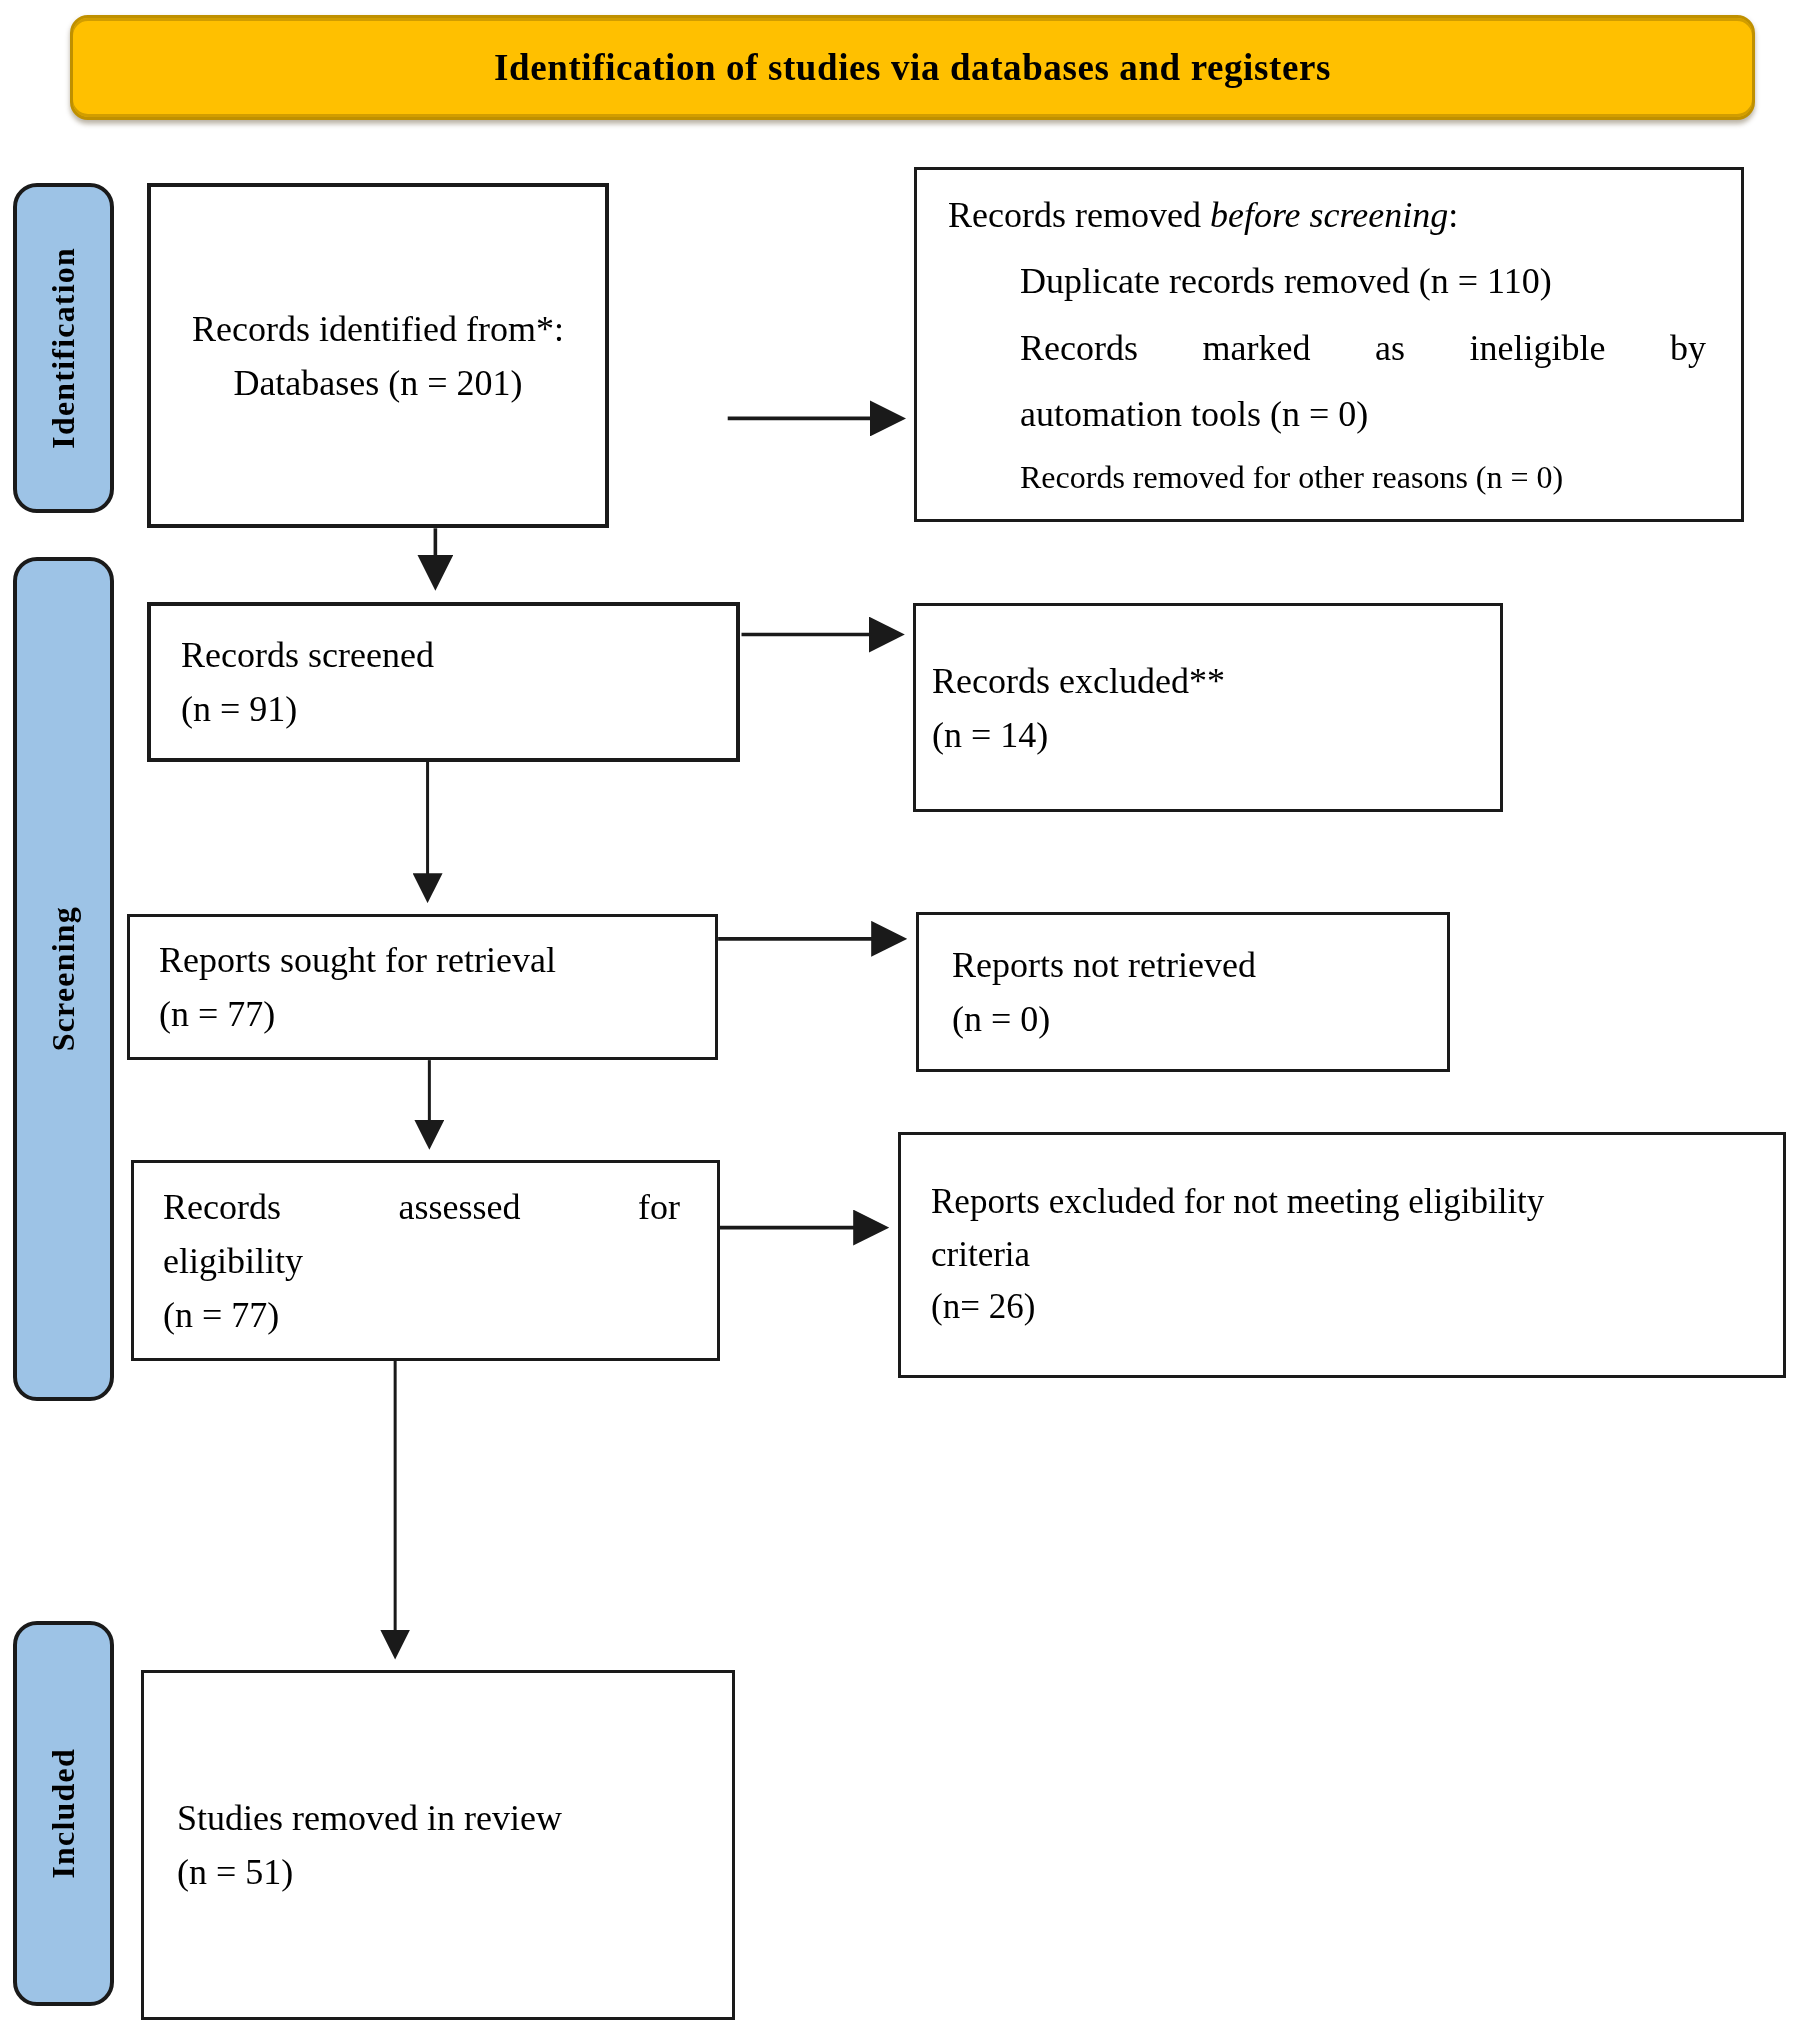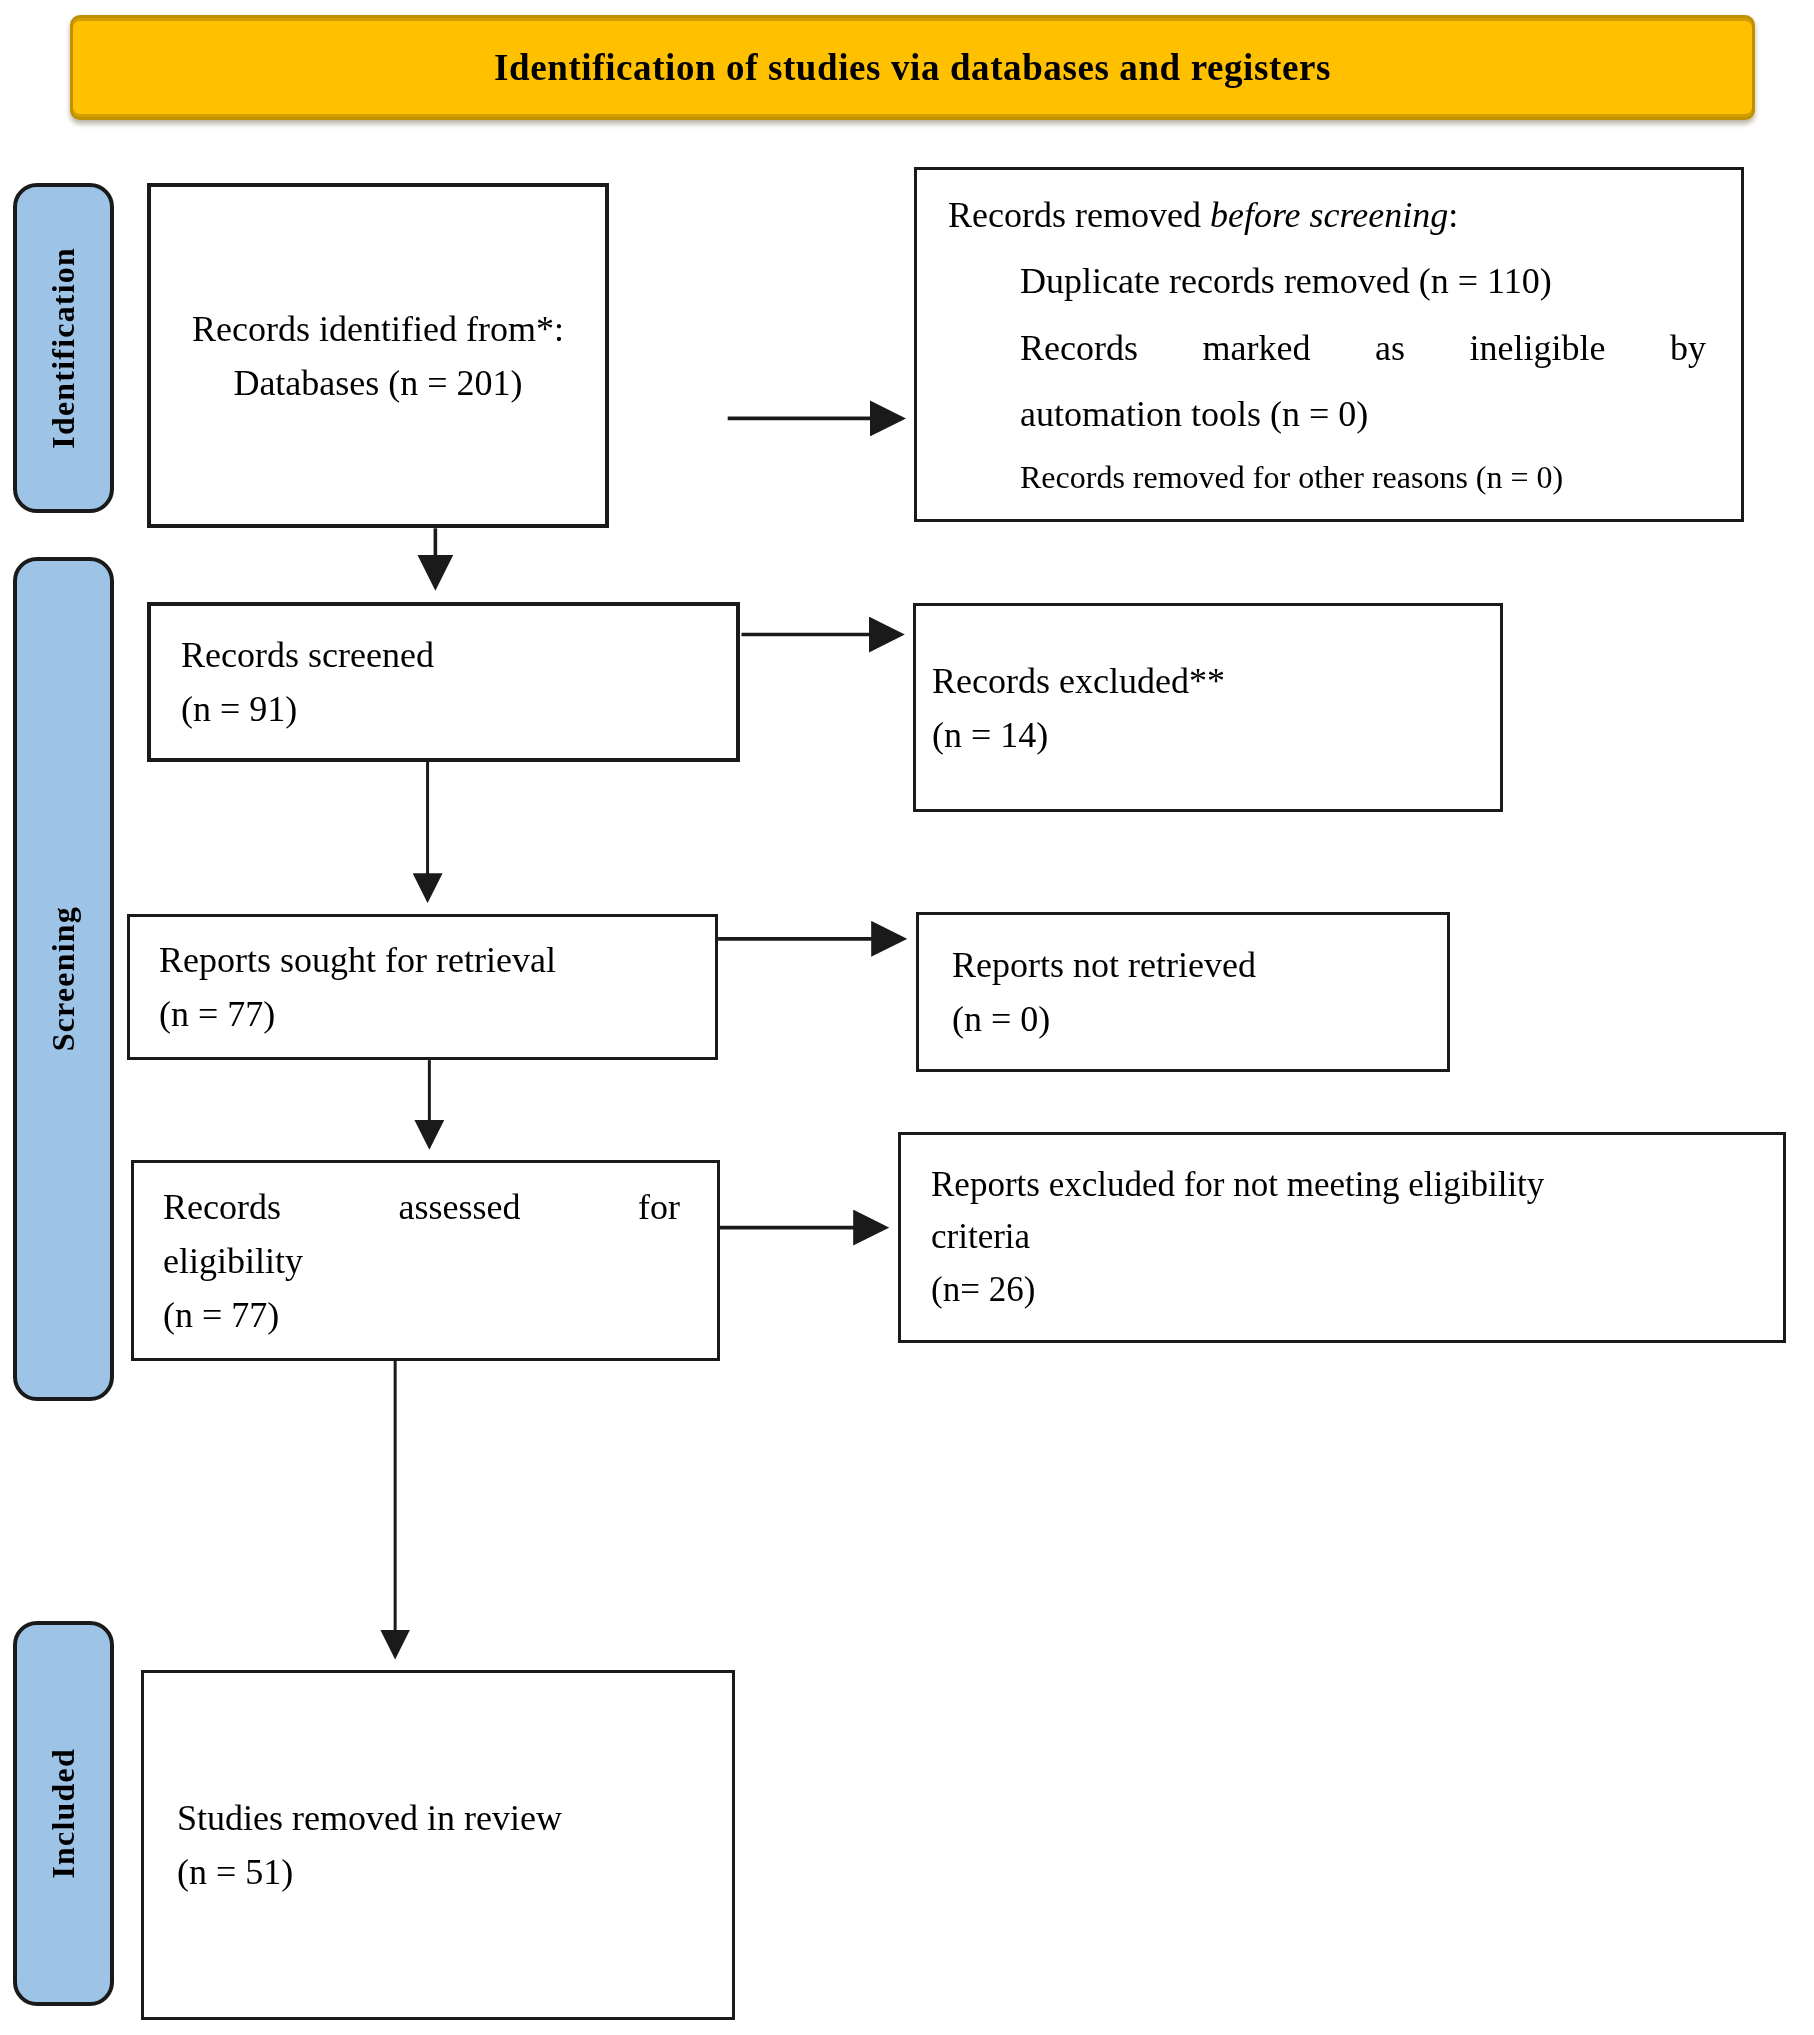--- a/index.html
+++ b/index.html
@@ -7,21 +7,21 @@
     --stage-border:#1a1a1a; --box-border:#1a1a1a; --arrow:#1a1a1a; --text:#000000;
   }
   html,body{margin:0;padding:0;background:#ffffff;}
   .canvas{
     position:relative; width:1815px; height:2035px; background:#ffffff;
     font-family:"Liberation Serif","DejaVu Serif",serif; color:var(--text);
   }
   .arrows{position:absolute;left:0;top:0;width:1815px;height:2035px;z-index:1;}
   .hdr{
     position:absolute; left:70px; top:15px; width:1679px; height:99px; z-index:2;
-    background:var(--header-bg); border:3.6px solid var(--header-border); border-radius:10px;
+    background:var(--header-bg); border:3.6px solid var(--header-border); border-radius:18px;
     box-shadow:0 3.6px 5.4px rgba(60,40,0,.35), inset 0 3px 0 rgba(0,0,0,.18), inset 0 -3px 0 rgba(0,0,0,.18);
     display:flex; align-items:center; justify-content:center;
   }
   .hdr span{font-weight:bold; font-size:37px; letter-spacing:0.6px;}
   .stage{
     position:absolute; left:13.2px; width:101px; z-index:2;
     background:var(--stage-bg); border:4.2px solid var(--stage-border); border-radius:24px;
     display:flex; align-items:center; justify-content:center; box-sizing:border-box;
   }
   .stage span{
@@ -40,21 +40,21 @@
   .box-identified{left:147px; top:183px; width:462px; height:345px; border-width:4.8px; align-items:center; text-align:center;}
   .box-identified .ln{white-space:normal;}
   .box-removed{left:914px; top:167px; width:830px; height:355px; padding:18px 35px 18px 31px;justify-content:space-between;}
   .box-removed .indent{margin-left:72px;}
   .box-removed .small{font-size:32px;}
   .box-screened{left:147px; top:602px; width:593px; height:160px; border-width:4.8px; padding-left:30px;}
   .box-excluded{left:913px; top:603px; width:590px; height:209px; padding-left:16px;}
   .box-sought{left:127px; top:914px; width:591px; height:146px; padding-left:29px;}
   .box-notretrieved{left:916px; top:912px; width:534px; height:160px; padding-left:33px;}
   .box-assessed{left:131px; top:1160px; width:589px; height:201px; padding:12px 37px 12px 29px;}
-  .box-excl-elig{left:898px; top:1132px; width:888px; height:211px; padding:12px 36px 12px 30px; font-size:35px;}
+  .box-excl-elig{left:898px; top:1132px; width:888px; height:246px; padding:12px 36px 12px 30px; font-size:35px;}
   .box-included{left:141px; top:1670px; width:594px; height:350px; padding-left:33px;}
   .just{display:flex; justify-content:space-between;}
   .em{font-style:italic;}
 </style>
 </head>
 <body>
 
 <div class="canvas">
 
   <svg class="arrows" viewBox="0 0 3023 3390" xmlns="http://www.w3.org/2000/svg">

